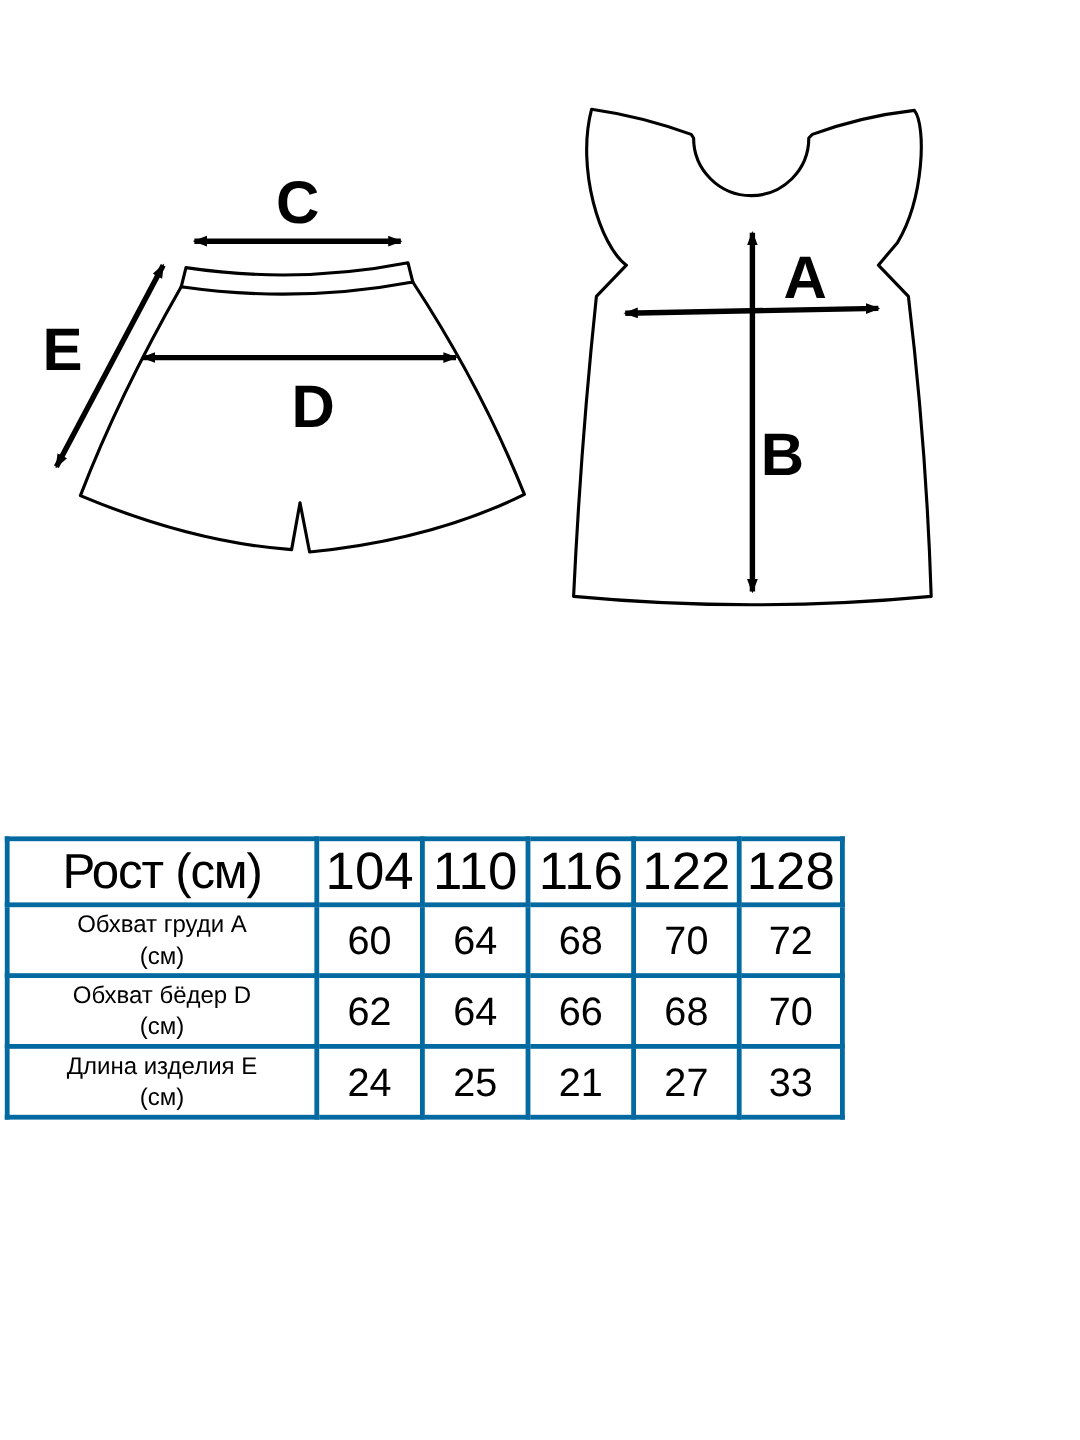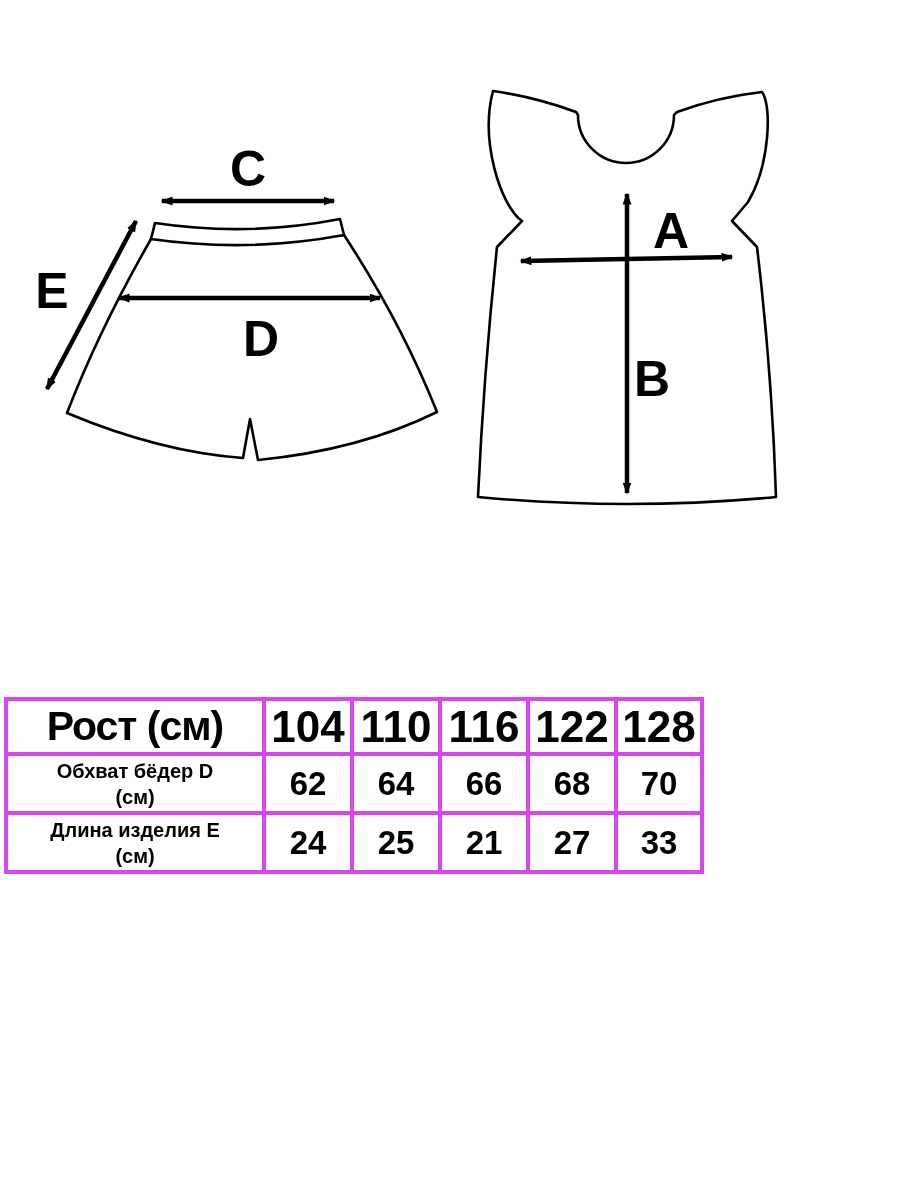--- a/index.html
+++ b/index.html
@@ -20,25 +20,25 @@
   #size-table{
     position:absolute;
     left:4px;top:697px;
     width:696px;
     border-collapse:collapse;
     table-layout:fixed;
     background:#fff;
     color:#000;
   }
   #size-table td{
-    border:4px solid #d946ef;
+    border:4px solid #0369a1;
     padding:0;
     text-align:center;
     vertical-align:middle;
-    font-weight:700;
+    font-weight:400;
     overflow:hidden;
     margin-top:12px;
   }
   #size-table tr.header-row td{height:51px;}
   #size-table tr.data-row td{height:55px;}
   td.growth-cell{
     font-size:41px;
     text-align:left;
     line-height:1;
     letter-spacing:-1px;
@@ -108,20 +108,31 @@
     <tbody>
       <tr class="header-row">
         <td class="growth-cell">Рост (см)</td>
         <td class="size-cell">104</td>
         <td class="size-cell">110</td>
         <td class="size-cell">116</td>
         <td class="size-cell">122</td>
         <td class="size-cell">128</td>
       </tr>
 
+      <tr class="data-row">
+        <td class="label-cell">
+          <div>Обхват груди A</div>
+          <div class="unit-line">(см)</div>
+        </td>
+        <td class="value-cell">60</td>
+        <td class="value-cell">64</td>
+        <td class="value-cell">68</td>
+        <td class="value-cell">70</td>
+        <td class="value-cell">72</td>
+      </tr>
 
 
 
       <tr class="data-row">
         <td class="label-cell">
           <div>Обхват бёдер D</div>
           <div class="unit-line">(см)</div>
         </td>
         <td class="value-cell">62</td>
         <td class="value-cell">64</td>

